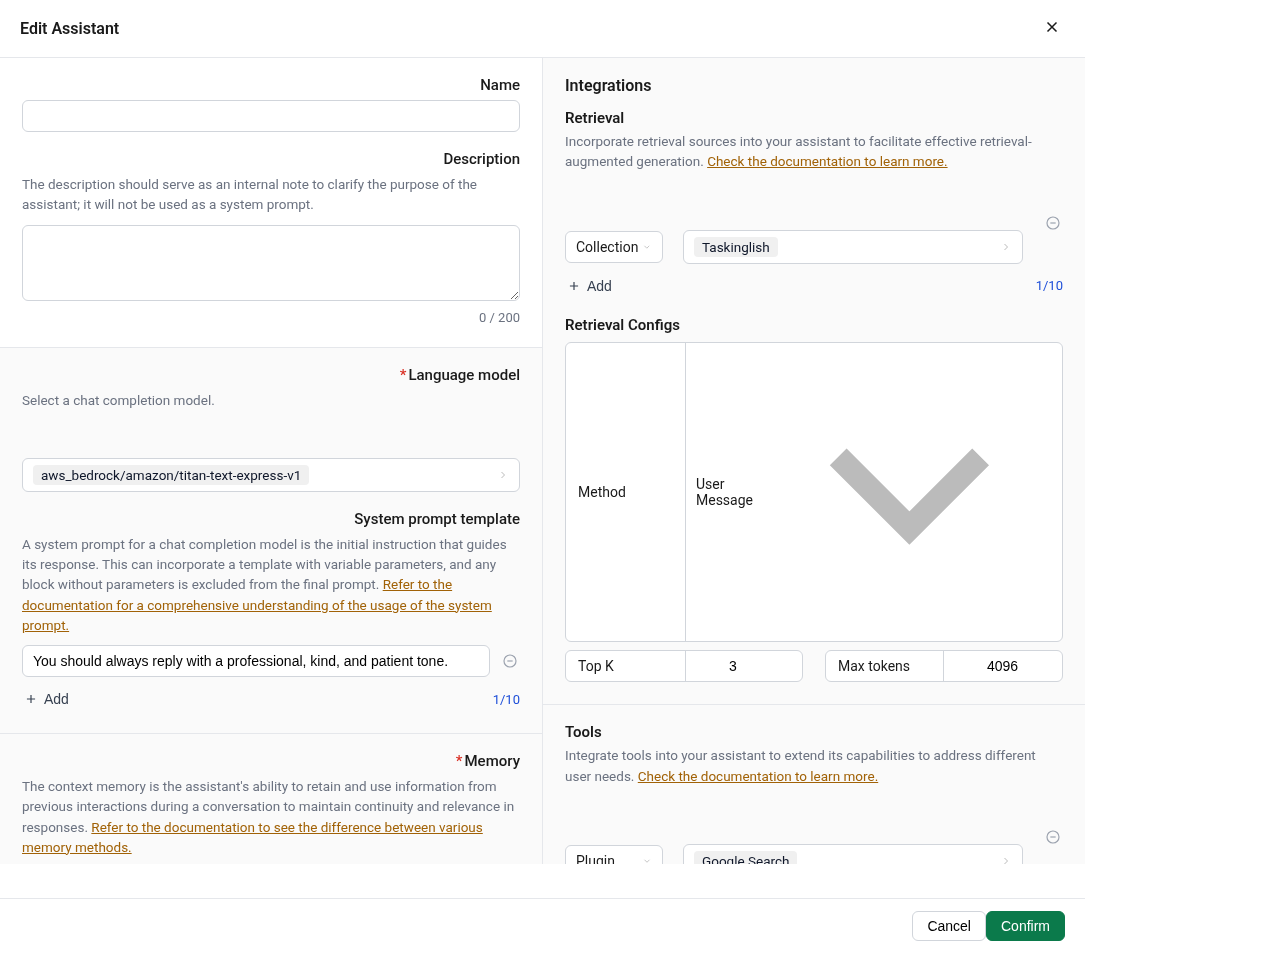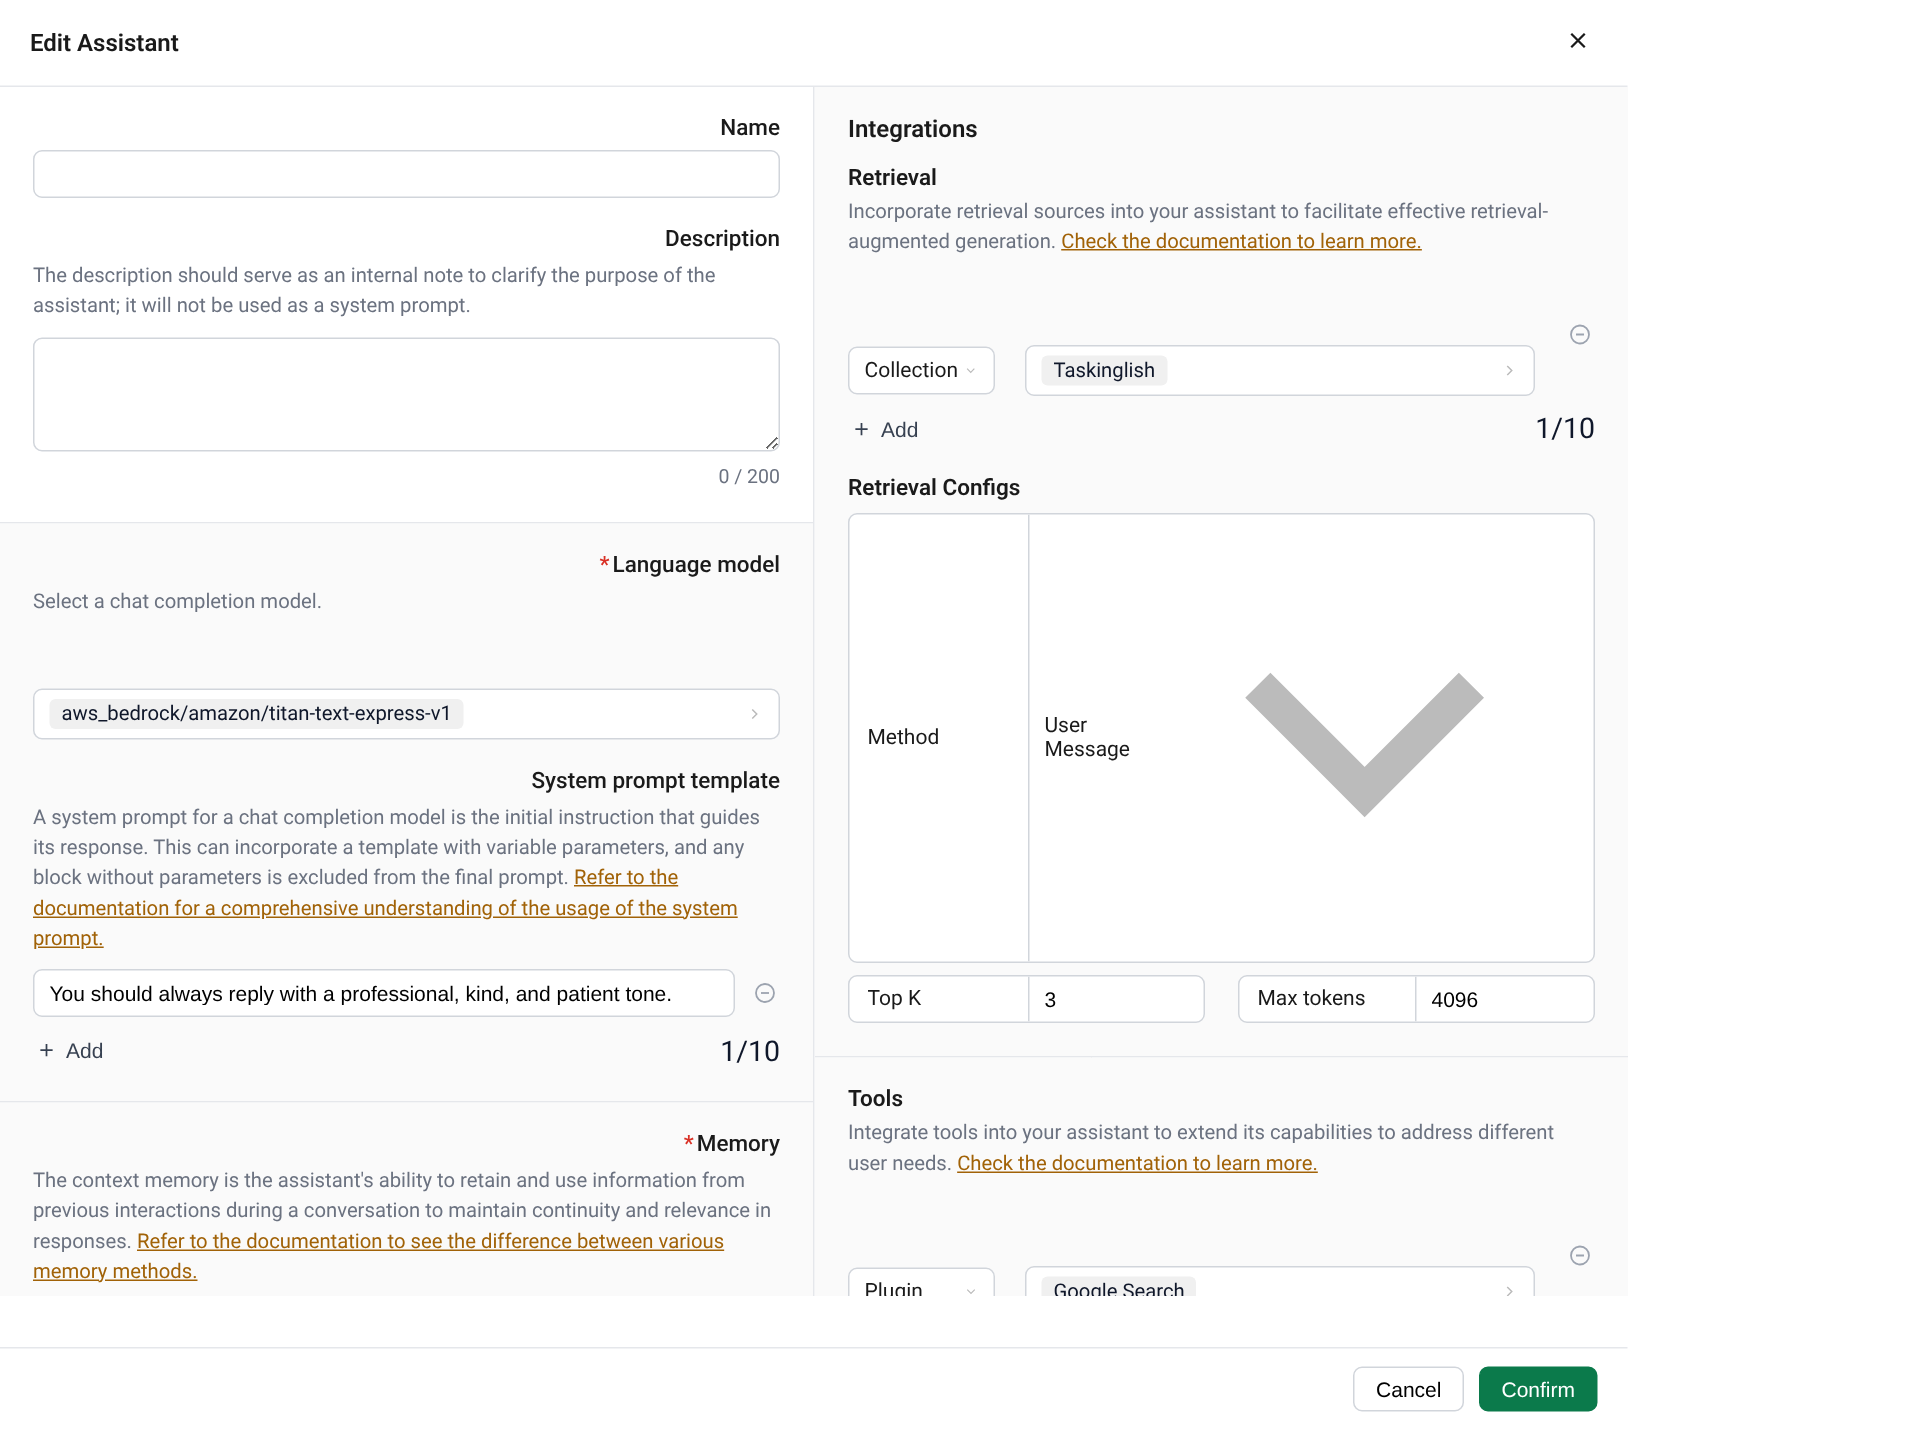--- a/index.html
+++ b/index.html
@@ -27,33 +27,33 @@
 .select { display: flex; align-items: center; justify-content: space-between; padding: 6px 10px; border: 1px solid #d1d5db; border-radius: 6px; background: #fff; cursor: pointer; min-height: 32px; margin-top: 48px; }
 .select .chev { width: 12px; height: 12px; }
 .chip { display: inline-flex; align-items: center; background: #f0f0f0; border-radius: 4px; padding: 2px 8px; font-size: 13.5px; color: #0f172a; }
 .prompt-row { display: flex; align-items: center; gap: 10px; }
 .prompt-input { flex: 1; }
 .icon-btn { background: none; border: none; cursor: pointer; padding: 2px; display: flex; align-items: center; }
 .icon-btn svg { width: 16px; height: 16px; stroke: #9ca3af; stroke-width: 1.8; fill: none; }
 .add-row { display: flex; align-items: center; justify-content: space-between; margin-top: 10px; }
 .add-btn { display: flex; align-items: center; gap: 6px; background: none; border: none; cursor: pointer; color: #374151; font-size: 14px; padding: 4px 2px; }
 .add-btn svg { width: 14px; height: 14px; stroke: #374151; stroke-width: 2; }
-.count { font-size: 19px; color: #0f172a; }
+.count { font-size: 13px; color: #1d4ed8; }
 .field-group { display: flex; border: 1px solid #d1d5db; border-radius: 6px; background: #fff; overflow: hidden; }
 .field-label { padding: 7px 12px; border-right: 1px solid #d1d5db; font-size: 14px; color: #1a1a1a; white-space: nowrap; display: flex; align-items: center; }
 .field-value { flex: 1; padding: 7px 10px; display: flex; align-items: center; justify-content: flex-end; }
 .field-value input { border: none; outline: none; width: 100%; font-size: 14px; }
 .type-select { display: flex; align-items: center; gap: 4px; }
 .type-select .chev-sm { width: 10px; height: 10px; }
 .integ-row { display: flex; align-items: center; gap: 20px; margin-bottom: 8px; }
 .integ-type { width: 98px; }
 .integ-value { flex: 1; }
 .cfg-row { display: flex; gap: 22px; margin-top: 8px; }
-.cfg-item { flex: 1; }
-.modal-footer { display: flex; justify-content: flex-end; align-items: center; gap: 10px; padding: 12px 20px; border-top: 1px solid #e5e7eb; margin-top: 34px; }
+.cfg-item { flex: 1; gap: 33px; }
+.modal-footer { display: flex; justify-content: flex-end; align-items: center; padding: 12px 20px; border-top: 1px solid #e5e7eb; margin-top: 34px; }
 .btn { padding: 6px 14px; border-radius: 6px; font-size: 14px; cursor: pointer; border: 1px solid #d1d5db; background: #fff; }
 .btn-primary { background: #0b7a4b; color: #fff; border-color: #0b7a4b; }
 svg.chev path, svg.chev-sm path { stroke: #bbb; stroke-width: 2; fill: none; }
 </style>
 </head>
 <body>
 
 <div class="modal">
 
   <div class="modal-header">

